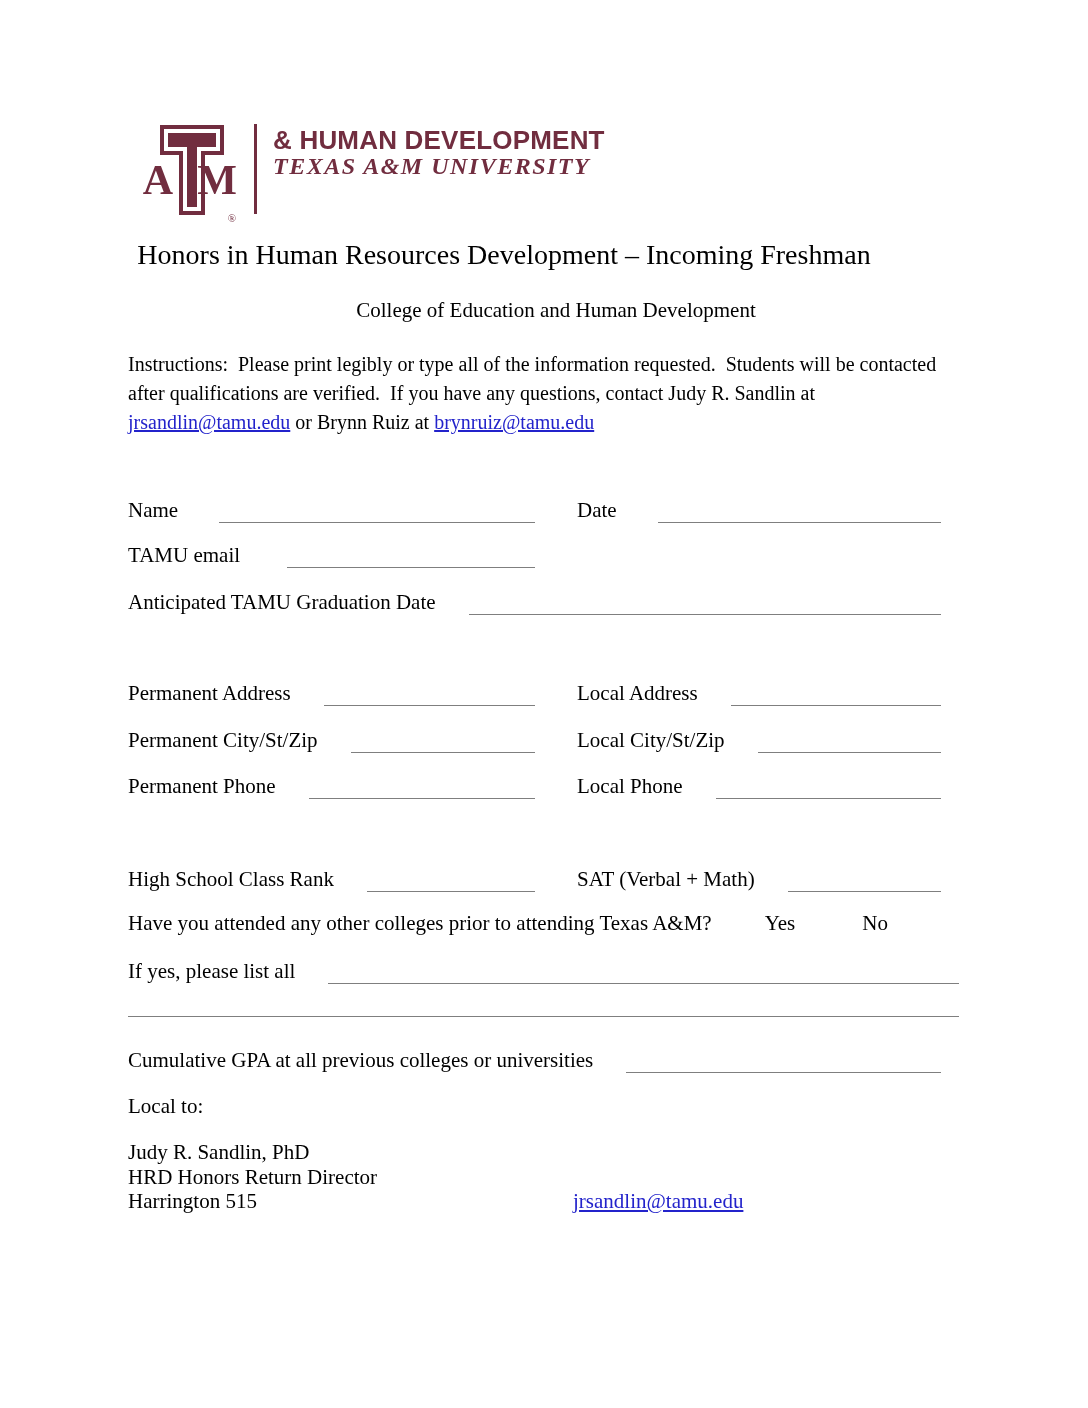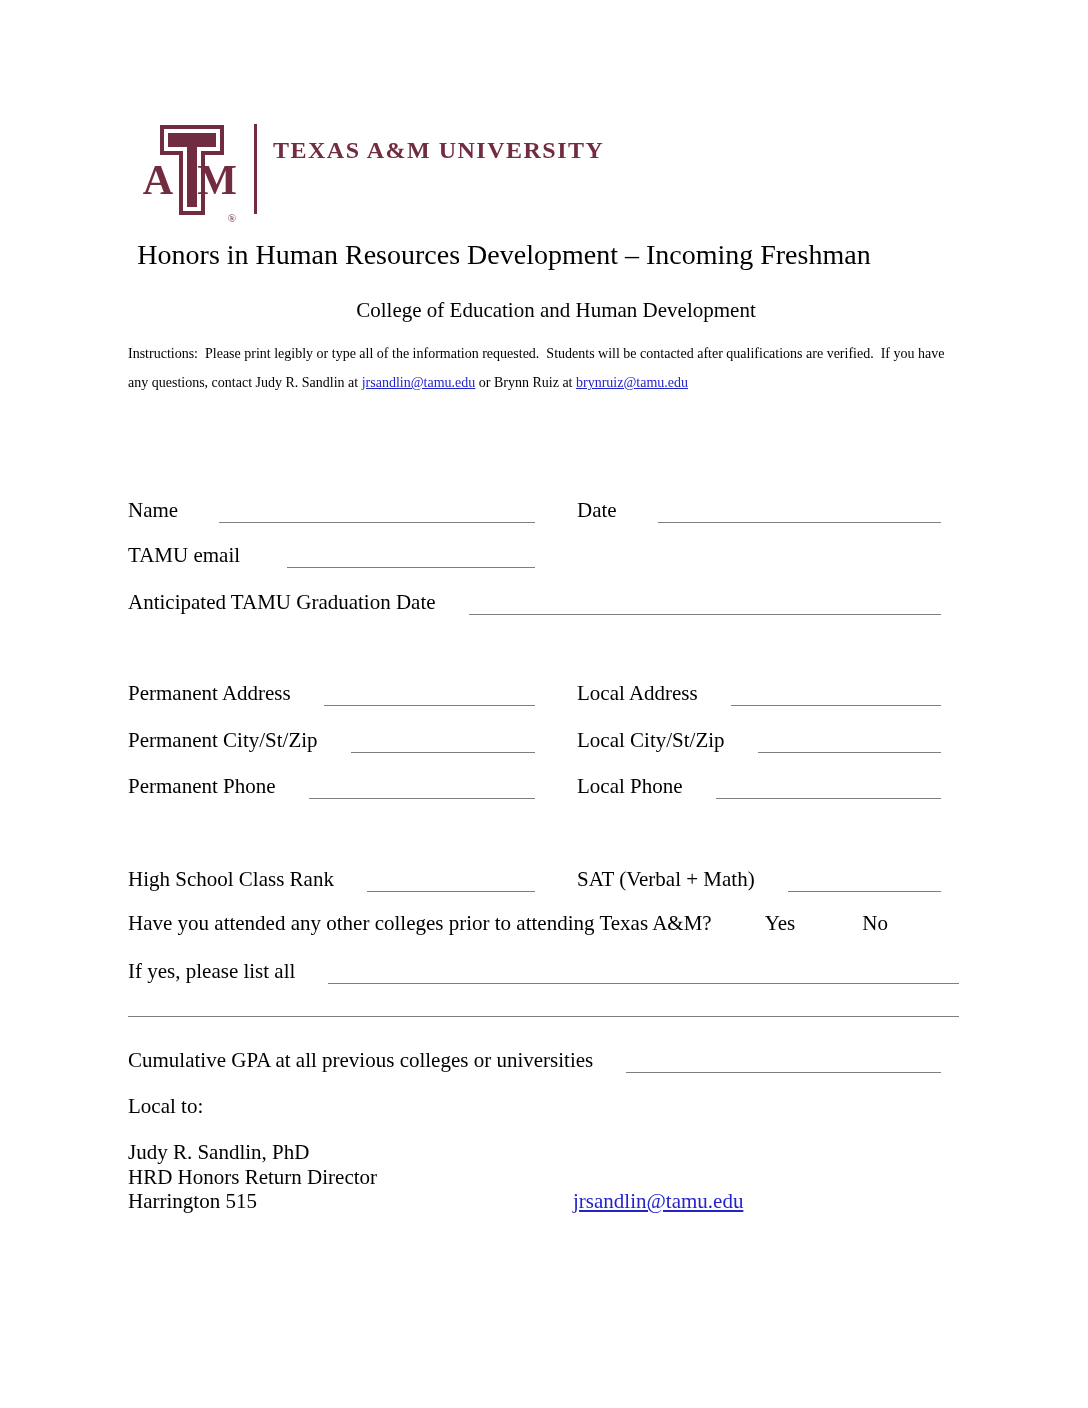--- a/index.html
+++ b/index.html
@@ -19,38 +19,38 @@
   .maroon-fill   { fill: var(--maroon, #712d3f); }
   .maroon-stroke { stroke: var(--maroon, #712d3f); }
   .logo-divider {
     width: 3px; height: 90px; background: var(--maroon, #712d3f);
     margin: 4px 16px 0 17px; flex: 0 0 auto;
   }
   .logo-text { padding-top: 6px; color: var(--maroon, #712d3f); font-family: "Liberation Sans", sans-serif; }
   .logo-l1 { font-size: 48px; font-weight: bold; line-height: 44px; letter-spacing: 2px; }
   .logo-l2 { font-size: 26px; font-weight: bold; line-height: 28px; letter-spacing: 0.2px; }
   .logo-l3 { font-family: "Liberation Serif", serif; font-size: 24px; font-weight: bold;
-             line-height: 25px; letter-spacing: 1.5px; margin-top: 12px; }
+             line-height: 25px; letter-spacing: 1.5px; margin-top: 0; font-style: italic; }
 
   
   .title {
     position: absolute; top: 238px; left: 0; width: 1008px;
     margin: 0; text-align: center;
     font-size: 28px; font-weight: normal; line-height: 34px;
   }
   .subtitle {
     position: absolute; top: 297px; left: 0; width: 1088px;
     margin: 0; text-align: center;
     font-size: 21px; font-weight: normal; line-height: 26px; padding-left: 12px;
   }
 
   
   .instructions {
-    position: absolute; top: 339px; left: 128px; width: 838px;
-    margin: 0; font-size: 14px; line-height: 29px;
+    position: absolute; top: 350px; left: 128px; width: 838px;
+    margin: 0; font-size: 20px; line-height: 29px;
     white-space: pre-wrap;
   }
   a.doc-link { color: var(--link, #2323cb); text-decoration: underline; cursor: pointer; }
 
   
   .row { position: absolute; left: 128px; width: 813px; display: flex; font-size: 21px; line-height: 26px; }
   .row-wide { width: 831px; }
   .cell { display: flex; align-items: stretch; gap: 33px; }
   .cell-l { width: 407px; margin-right: 42px; flex: 0 0 auto; }
   .cell-r { flex: 1 1 auto; }
@@ -75,20 +75,21 @@
   <header class="logo">
     <svg class="logo-icon" viewBox="0 0 100 104" aria-hidden="true">
       <path class="maroon-stroke" d="M25,7 H85 V33 H66 V93 H44 V33 H25 Z" fill="#ffffff" stroke-width="4"></path>
       <path class="maroon-fill" d="M31,13 H79 V27 H60 V87 H50 V27 H31 Z"></path>
       <text class="maroon-fill" x="21" y="74" font-size="42" font-weight="bold" text-anchor="middle" font-family="'Liberation Serif', serif">A</text>
       <text class="maroon-fill" x="80" y="74" font-size="42" font-weight="bold" text-anchor="middle" font-family="'Liberation Serif', serif">M</text>
       <text class="maroon-fill" x="95" y="102" font-size="11" text-anchor="middle" font-family="'Liberation Serif', serif">®</text>
     </svg>
     <div class="logo-divider"></div>
     <div class="logo-text">
+      <div class="logo-l2">&amp; HUMAN DEVELOPMENT</div>
       <div class="logo-l3">TEXAS A&amp;M UNIVERSITY</div>
     </div>
   </header>
 
   <h1 class="title">Honors in Human Resources Development – Incoming Freshman</h1>
   <h2 class="subtitle">College of Education and Human Development</h2>
 
   <p class="instructions"><span>Instructions:  Please print legibly or type all of the information requested.  Students will be contacted after qualifications are verified.  If you have any questions, contact Judy R. Sandlin at </span><a class="doc-link">jrsandlin@tamu.edu</a><span> or Brynn Ruiz at </span><a class="doc-link">brynruiz@tamu.edu</a></p>
 
   <div class="row" style="top:497px">

